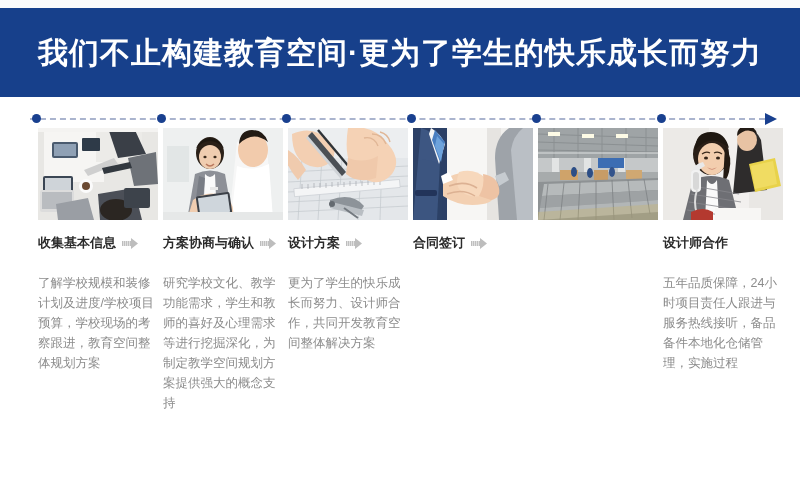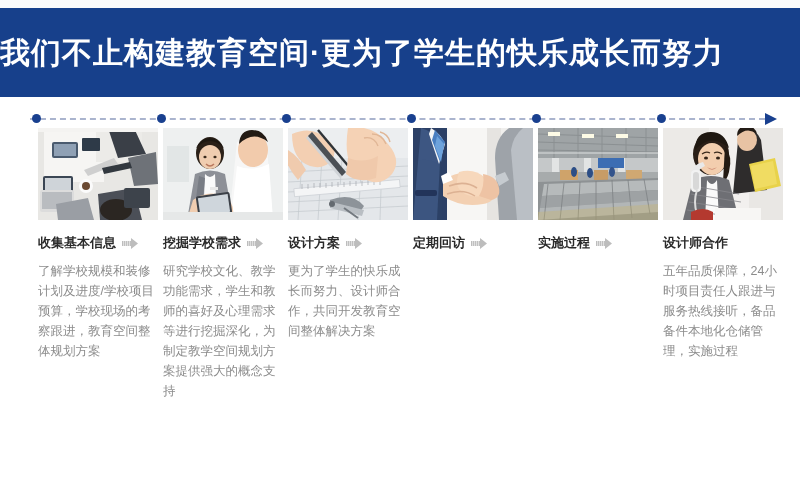--- a/index.html
+++ b/index.html
@@ -32,21 +32,21 @@
 
   
   .banner {
     position: absolute;
     top: 8px; left: 0;
     width: 800px;
     height: 89px;
     background: #17408b;
     display: flex;
     align-items: center;
-    justify-content: flex-start;
+    justify-content: center;
   }
   .banner-title {
     color: #ffffff;
     font-size: 30px;
     font-weight: bold;
     letter-spacing: 1px;
     line-height: 1;
     white-space: nowrap;
   }
 
@@ -121,21 +121,21 @@
   }
   .col-arrow {
     margin-left: 6px;
     width: 16px;
     height: 11px;
     flex: 0 0 16px;
   }
   .col-arrow.hidden { visibility: hidden; }
 
   .col-body {
-    margin-top: 9px;
+    margin-top: 21px;
     font-size: 12.5px;
     line-height: 20px;
     color: #8c8c8c;
     width: 118px;
     word-break: break-all;
   }
 </style>
 </head>
 <body>
 
@@ -218,21 +218,21 @@
           <ellipse cx="90" cy="22" rx="15" ry="17" fill="#f2cbac"></ellipse>
           <path d="M76 16 q14 -14 29 -2 q-4 -12 -16 -12 q-12 0 -13 14 Z" fill="#221a13"></path>
           <path d="M74 38 q16 6 32 -2 l4 56 l-42 0 Z" fill="#ffffff"></path>
           <path d="M30 72 q16 -12 34 -2 q8 6 6 22 l-46 0 Z" fill="#f0cdb0"></path>
           <rect x="34" y="66" width="34" height="22" rx="2" transform="rotate(-8 51 77)" fill="#3c4148"></rect>
           <rect x="36" y="68" width="30" height="18" transform="rotate(-8 51 77)" fill="#cfd6dc"></rect>
           <rect x="0" y="84" width="120" height="8" fill="#e6e8e8"></rect>
         </svg>
       </div>
       <div class="col-head">
-        <span class="col-title">挖掘学校需求</span>
+        <span class="col-title">方案协商与确认</span>
         <svg class="col-arrow" viewBox="0 0 16 11">
           <path d="M0 3 L9 3 L9 0 L16 5.5 L9 11 L9 8 L0 8 Z" fill="#bdbdbd"></path>
           <path d="M1.6 3 L1.6 8 M3.6 3 L3.6 8 M5.6 3 L5.6 8 M7.6 3 L7.6 8" stroke="#e8e8e8" stroke-width="0.9"></path>
         </svg>
       </div>
       <div class="col-body">研究学校文化、教学功能需求，学生和教师的喜好及心理需求等进行挖掘深化，为制定教学空间规划方案提供强大的概念支持</div>
     </div>
 
     <div class="col">
       <div class="col-photo">
@@ -289,21 +289,21 @@
           <path d="M30 52 q22 -14 42 -2 q10 6 10 14 q0 10 -12 12 q-22 4 -40 -8 Z" fill="#f3d0b2"></path>
           <path d="M46 44 q16 -4 26 6 q8 8 2 14 q-8 8 -22 2 q-12 -6 -6 -22 Z" fill="#f7d8bc"></path>
           <path d="M36 58 q16 -6 28 2" stroke="#dcb193" stroke-width="1.6" fill="none"></path>
           <path d="M34 66 q16 -6 28 2" stroke="#dcb193" stroke-width="1.4" fill="none"></path>
           <path d="M70 46 q14 2 16 14 q2 10 -8 12 l-12 -4 q6 -10 4 -22 Z" fill="#eec3a4"></path>
           <path d="M28 48 L36 44 L40 52 L30 56 Z" fill="#ffffff"></path>
           <path d="M82 48 L92 44 L96 52 L86 58 Z" fill="#c6cbd0"></path>
         </svg>
       </div>
       <div class="col-head">
-        <span class="col-title">定期回访</span>
+        <span class="col-title">合同签订</span>
         <svg class="col-arrow" viewBox="0 0 16 11">
           <path d="M0 3 L9 3 L9 0 L16 5.5 L9 11 L9 8 L0 8 Z" fill="#bdbdbd"></path>
           <path d="M1.6 3 L1.6 8 M3.6 3 L3.6 8 M5.6 3 L5.6 8 M7.6 3 L7.6 8" stroke="#e8e8e8" stroke-width="0.9"></path>
         </svg>
       </div>
     </div>
 
     <div class="col">
       <div class="col-photo">
         <svg width="120" height="92" viewBox="0 0 120 92">
@@ -332,27 +332,20 @@
           <path d="M6 56 L120 52 L120 62 L4 68 Z" fill="#b6babb"></path>
           <path d="M4 68 L120 62 L120 72 L2 80 Z" fill="#9ea2a4"></path>
           <path d="M2 80 L120 72 L120 84 L0 92 Z" fill="#b2b6b7"></path>
           <g stroke="#7e8284" stroke-width="0.8">
             <path d="M10 56 L6 92 M26 55 L22 92 M42 54 L40 92 M58 53 L58 92 M74 52 L76 92 M90 52 L94 90 M106 51 L112 86"></path>
           </g>
           <path d="M0 84 L120 76 L120 92 L0 92 Z" fill="#c9b46a" opacity="0.35"></path>
           <rect x="0" y="24" width="120" height="2" fill="#dde0e0" opacity="0.5"></rect>
         </svg>
       </div>
-      <div class="col-head">
-        <span class="col-title">实施过程</span>
-        <svg class="col-arrow" viewBox="0 0 16 11">
-          <path d="M0 3 L9 3 L9 0 L16 5.5 L9 11 L9 8 L0 8 Z" fill="#bdbdbd"></path>
-          <path d="M1.6 3 L1.6 8 M3.6 3 L3.6 8 M5.6 3 L5.6 8 M7.6 3 L7.6 8" stroke="#e8e8e8" stroke-width="0.9"></path>
-        </svg>
-      </div>
     </div>
 
     <div class="col">
       <div class="col-photo">
         <svg width="120" height="92" viewBox="0 0 120 92">
           <rect width="120" height="92" fill="#f2f0ee"></rect>
           <rect x="0" y="0" width="46" height="92" fill="#eceae7"></rect>
           <rect x="86" y="0" width="34" height="92" fill="#e9e7e4"></rect>
           <path d="M76 2 q16 -4 22 10 l6 50 l-34 4 Z" fill="#2e2c2c"></path>
           <ellipse cx="84" cy="12" rx="10" ry="11" fill="#e8c3a4"></ellipse>

